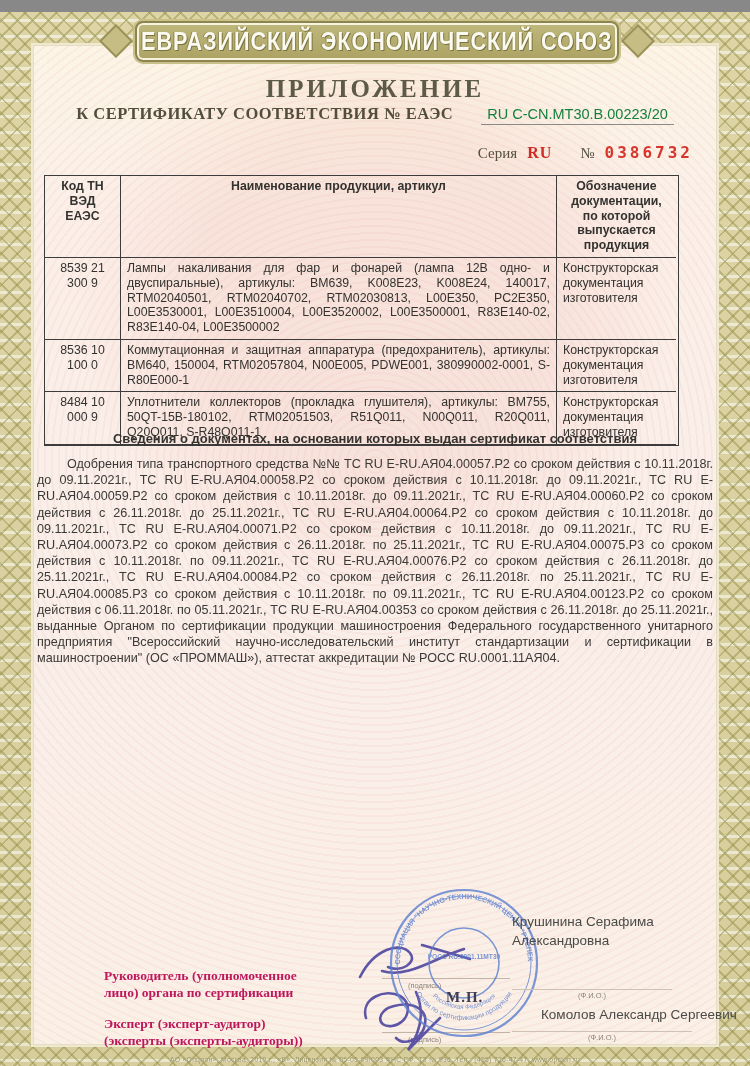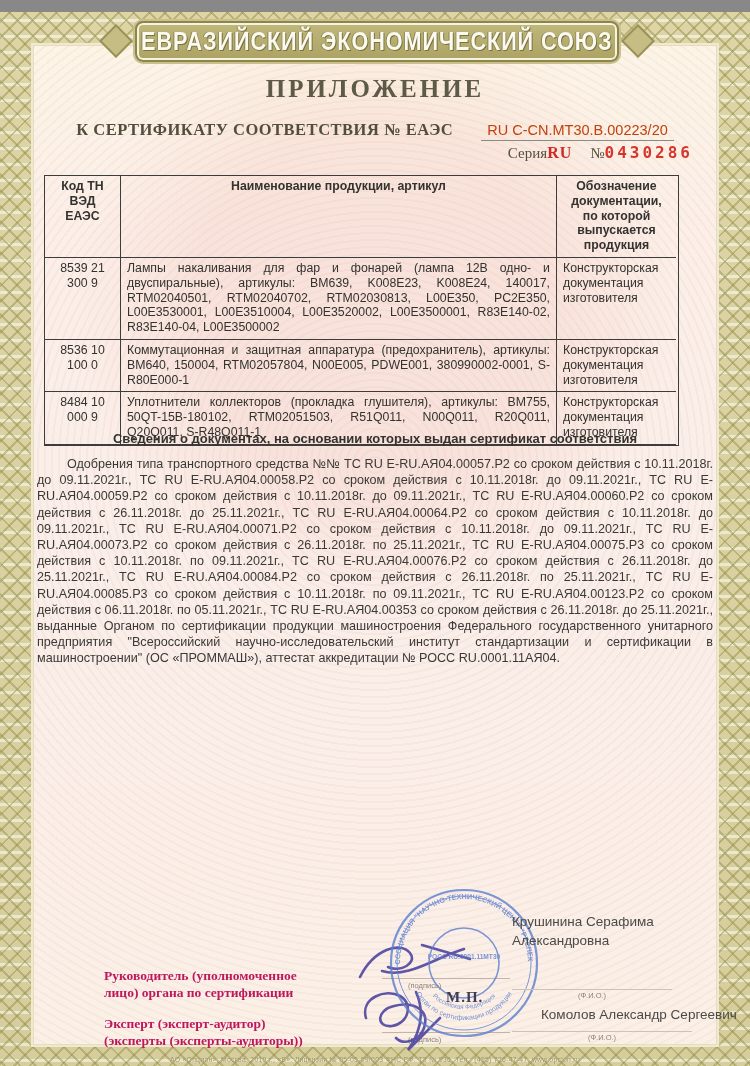--- a/index.html
+++ b/index.html
@@ -25,25 +25,25 @@
     box-shadow:inset 0 0 0 2px #f6f3df, 0 0 0 2px #c9c08a;
     display:flex;align-items:center;justify-content:center;}
   .banner span{color:#fbfaf0;font-weight:700;font-size:23px;letter-spacing:1px;
     transform:scaleY(1.12) scaleX(.94);text-shadow:1px 1px 0 #7a7240, -1px 0 0 #8d854e;white-space:nowrap;}
   .banner-diamond{position:absolute;top:17px;width:20px;height:20px;background:#c6bd85;
     border:2px solid #9a9158;transform:rotate(45deg);}
   .bd-left{left:104px;} .bd-right{left:626px;}
 
   .title{position:absolute;top:63px;left:0;width:100%;text-align:center;
     font-family:"Liberation Serif",serif;font-weight:700;font-size:25px;letter-spacing:3px;color:#5e5a48;}
-  .subtitle{position:absolute;top:108px;left:0;width:100%;display:flex;justify-content:center;
+  .subtitle{position:absolute;top:92px;left:0;width:100%;display:flex;justify-content:center;
     align-items:baseline;gap:28px;}
   .subtitle .label{font-family:"Liberation Serif",serif;font-weight:700;font-size:16.5px;color:#534e3c;letter-spacing:.5px;}
-  .subtitle .certno{font-size:14.5px;color:#c2410c;border-bottom:1px solid #8b8b86;padding:0 6px 2px 6px;}
-  .series{position:absolute;top:131px;right:57px;display:flex;align-items:baseline;gap:0;}
+  .subtitle .certno{font-size:14.5px;color:#15803d;border-bottom:1px solid #8b8b86;padding:0 6px 2px 6px;}
+  .series{position:absolute;top:131px;right:57px;display:flex;align-items:baseline;gap:10px;}
   .series .s-lab{font-family:"Liberation Serif",serif;font-size:15px;color:#55503e;}
   .series .s-val{font-family:"Liberation Serif",serif;font-weight:700;font-size:16px;color:#cf2b24;letter-spacing:1px;}
   .series .s-no{font-family:"Liberation Serif",serif;font-size:15px;color:#55503e;margin-left:18px;}
   .series .s-num{font-family:"DejaVu Sans Mono",monospace;font-weight:700;font-size:16px;color:#d8362c;letter-spacing:3px;}
 
   
   .ptable{position:absolute;left:44px;top:163px;width:633px;border:1.5px solid #3c3c3c;
     display:grid;grid-template-columns:76px 436px 119px;background:rgba(255,255,255,.0);}
   .cell{border-right:1px solid #3c3c3c;border-bottom:1px solid #3c3c3c;padding:3px 6px 4px 6px;
     font-size:12.3px;line-height:14.8px;color:#33322f;}
@@ -102,21 +102,21 @@
 
     <div class="subtitle">
       <span class="label">К СЕРТИФИКАТУ СООТВЕТСТВИЯ № ЕАЭС</span>
       <span class="certno">RU C-CN.МТ30.В.00223/20</span>
     </div>
 
     <div class="series">
       <span class="s-lab">Серия</span>
       <span class="s-val">RU</span>
       <span class="s-no">№</span>
-      <span class="s-num">0430286</span>
+      <span class="s-num">0386732</span>
     </div>
 
     <div class="ptable">
       <div class="cell th">Код ТН ВЭД ЕАЭС</div>
       <div class="cell th">Наименование продукции, артикул</div>
       <div class="cell th">Обозначение документации, по которой выпускается продукция</div>
 
       <div class="cell td-code r1">8539 21 300 9</div>
       <div class="cell td-name r1">Лампы накаливания для фар и фонарей (лампа 12В одно- и двуспиральные), артикулы: BM639, K008E23, K008E24, 140017, RTM02040501, RTM02040702, RTM02030813, L00E350, PC2E350, L00E3530001, L00E3510004, L00E3520002, L00E3500001, R83E140-02, R83E140-04, L00E3500002</div>
       <div class="cell r1">Конструкторская документация изготовителя</div>

